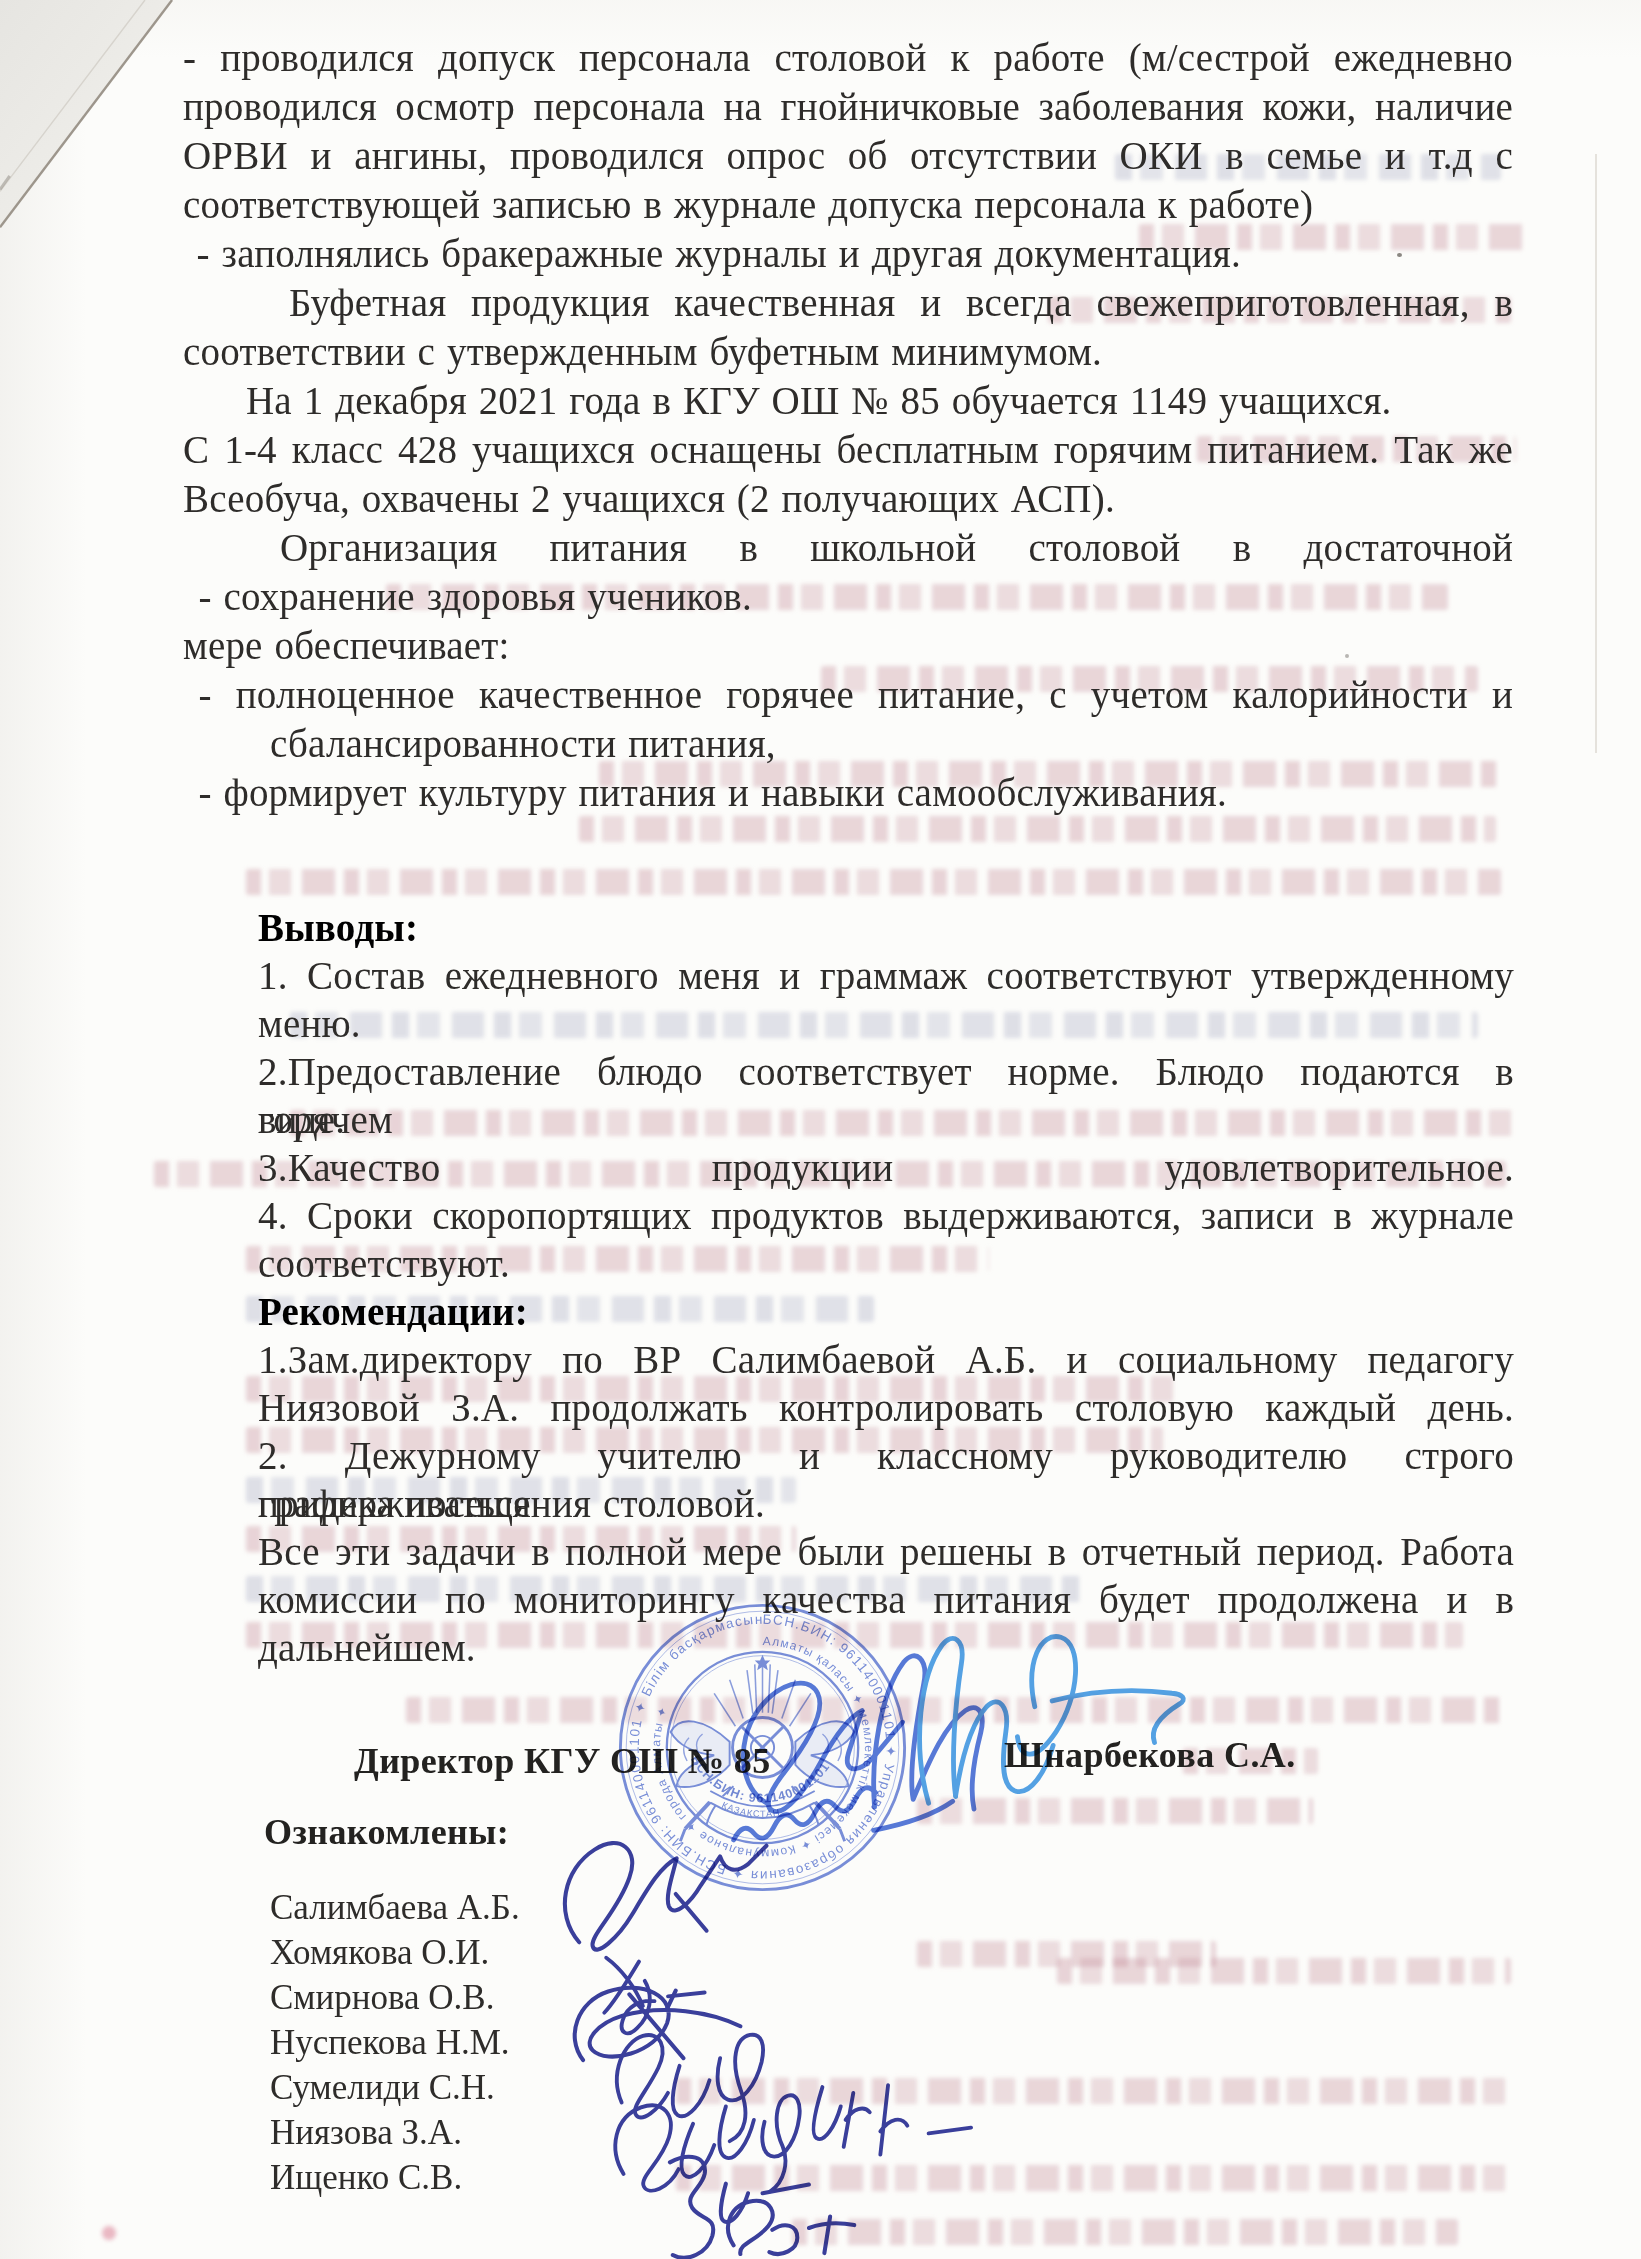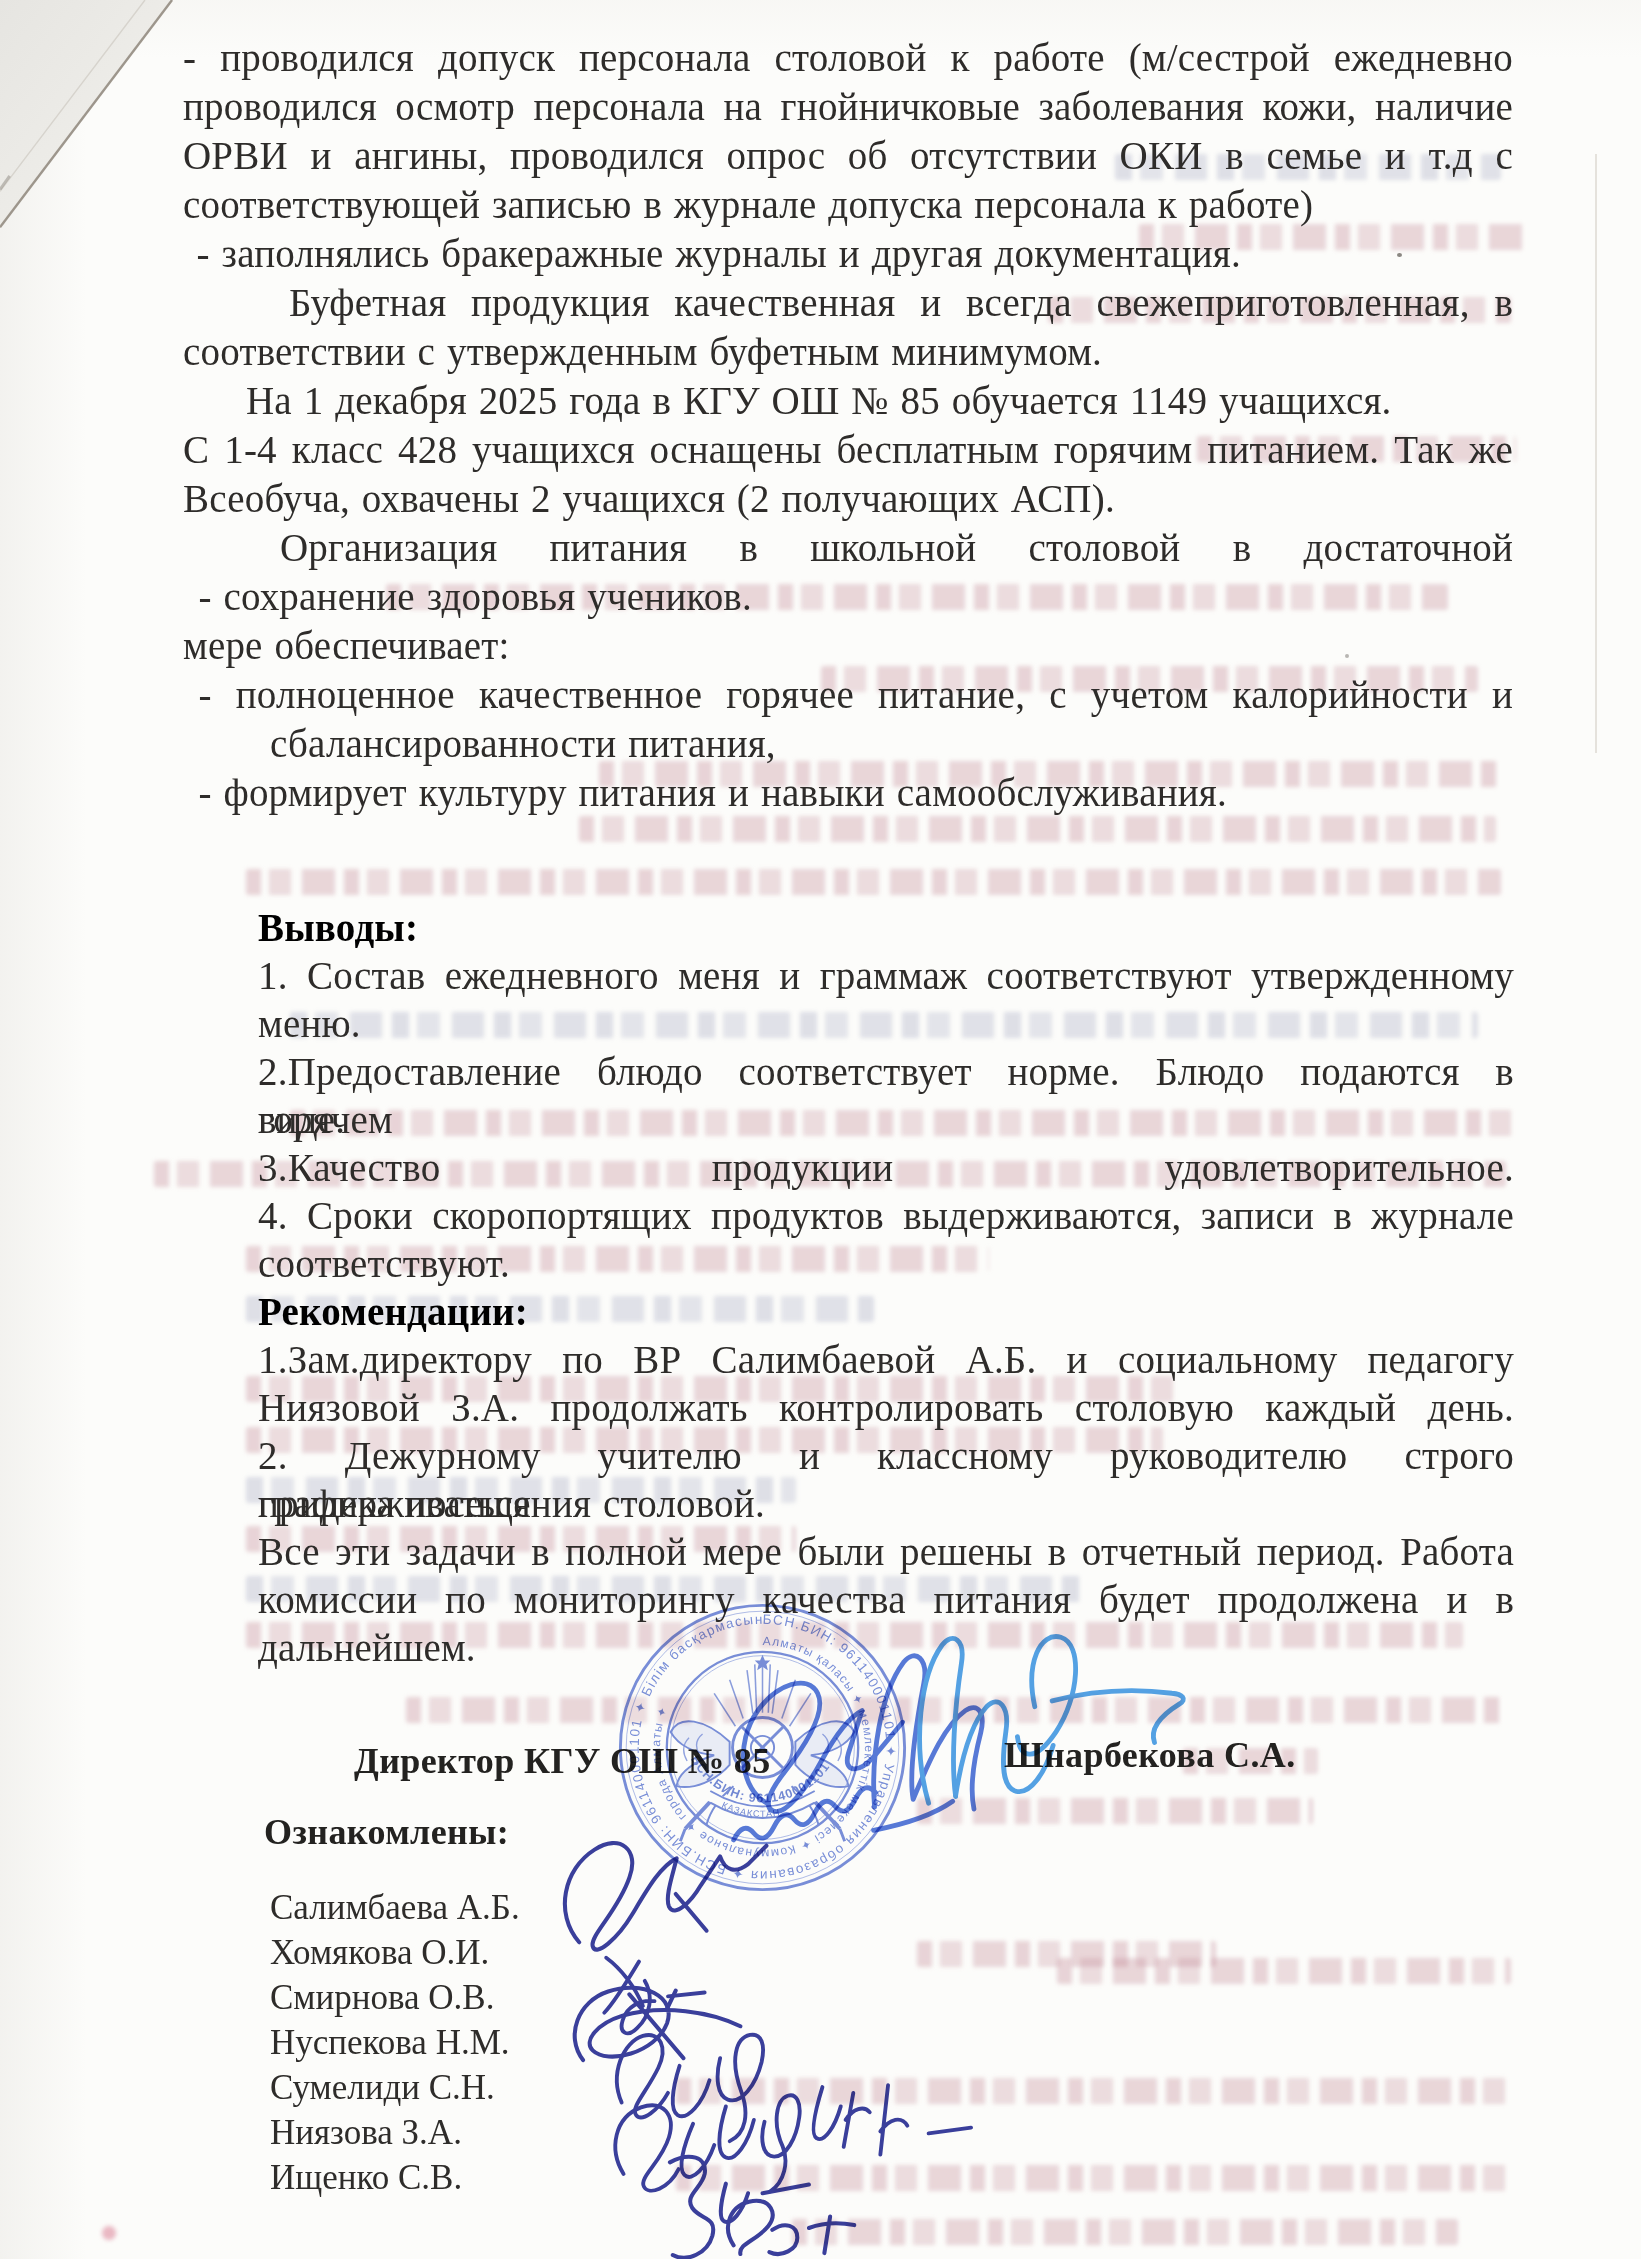--- a/index.html
+++ b/index.html
@@ -94,21 +94,21 @@
   </div>
 
 <div id="block1" class="textblock b1" style="left:183px;top:33px;width:1330px">
     <div class="line jl">- проводился допуск персонала столовой к работе (м/сестрой ежедневно</div>
     <div class="line jl">проводился осмотр персонала на гнойничковые заболевания кожи, наличие</div>
     <div class="line jl">ОРВИ и ангины, проводился опрос об отсутствии ОКИ в семье и т.д с</div>
     <div class="line ll">соответствующей записью в журнале допуска персонала к работе)</div>
     <div class="line ll" style="padding-left: 13.5px;">- заполнялись бракеражные журналы и другая документация.</div>
     <div class="line jl" style="padding-left: 106px;">Буфетная продукция качественная и всегда свежеприготовленная, в</div>
     <div class="line ll">соответствии с утвержденным буфетным минимумом.</div>
-    <div class="line ll" style="padding-left: 63px;">На 1 декабря 2025 года в КГУ ОШ № 85 обучается 1149 учащихся.</div>
+    <div class="line ll" style="padding-left: 63px;">На 1 декабря 2021 года в КГУ ОШ № 85 обучается 1149 учащихся.</div>
     <div class="line jl">С 1-4 класс 428 учащихся оснащены бесплатным горячим питанием. Так же</div>
     <div class="line ll">Всеобуча, охвачены 2 учащихся (2 получающих АСП).</div>
     <div class="line jl" style="padding-left: 97px;">Организация питания в школьной столовой в достаточной</div>
     <div class="line ll" style="padding-left: 15.4px;">- сохранение здоровья учеников.</div>
     <div class="line ll">мере обеспечивает:</div>
     <div class="line jl" style="padding-left: 15.4px;">- полноценное качественное горячее питание, с учетом калорийности и</div>
     <div class="line ll" style="padding-left: 87px;">сбалансированности питания,</div>
     <div class="line ll" style="padding-left: 15.4px;">- формирует культуру питания и навыки самообслуживания.</div>
   </div>
 <div id="block2" class="textblock b2" style="left:258px;top:904px;width:1256px">

